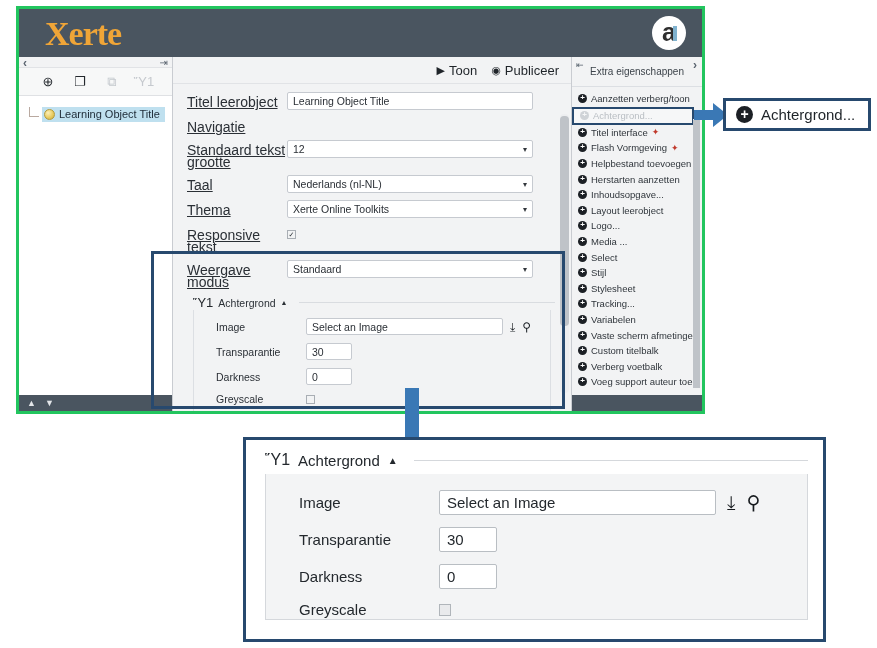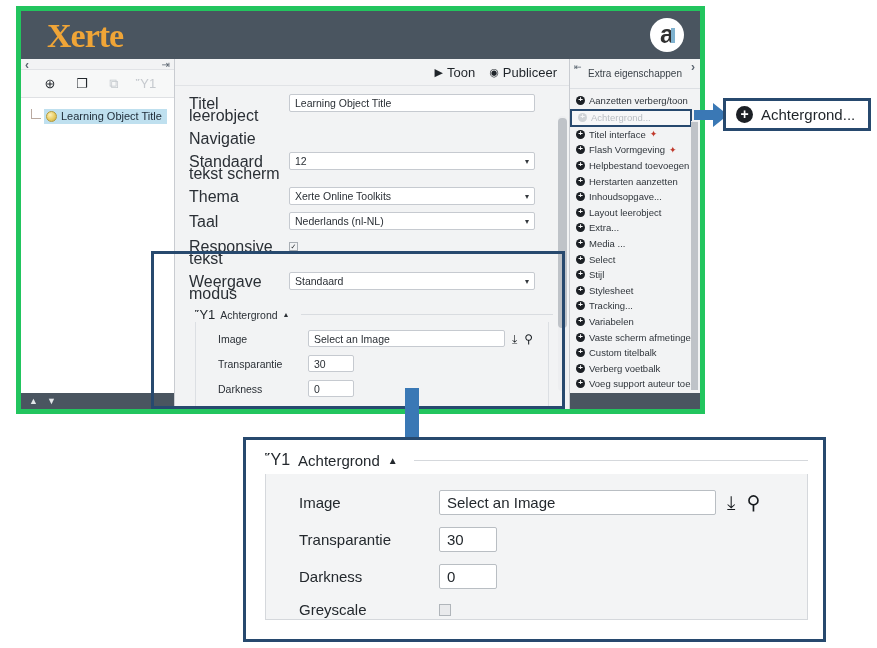--- a/index.html
+++ b/index.html
@@ -10,21 +10,21 @@
     font-family: "Liberation Sans", sans-serif;
     overflow: hidden;
   }
   #root { position: relative; width: 877px; height: 648px; }
 
   
   #app-window {
     position: absolute; left: 16px; top: 6px;
     width: 689px; height: 408px;
     background: #ffffff;
-    border: 5px solid #22c55e;
+    border: 3px solid #22c55e;
   }
   #app-header {
     position: absolute; left: 0; top: 0; width: 100%; height: 48px;
     background: #4a5560;
   }
   #logo-x {
     position: absolute; left: 26px; top: 6px;
     font-family: "Liberation Serif", serif;
     font-size: 34px; font-weight: bold;
     color: #f0a537; letter-spacing: -1px;
@@ -132,22 +132,22 @@
   .action-btn .glyph { font-size: 11px; }
   #center-scroll {
     flex: 1; position: relative; overflow: hidden;
     background: #f2f3f4; padding: 8px 16px 0 14px;
   }
   .form-row {
     display: flex; align-items: flex-start;
     margin-bottom: 7px;
   }
   .form-label {
-    width: 100px; font-size: 16px; color: #2a2f35;
-    padding-top: 4px; line-height: 12px;
+    width: 100px; font-size: 14px; color: #2a2f35;
+    padding-top: 4px; line-height: 12px; text-decoration: underline;
   }
   .form-control {
     flex: 1; max-width: 246px;
     height: 18px; background: #ffffff;
     border: 1px solid #c6cad0; border-radius: 2px;
     font-size: 10.5px; color: #2a2f35;
     display: flex; align-items: center;
     padding: 0 5px; position: relative;
   }
   .form-control.select::after {
@@ -367,32 +367,32 @@
           <div class="form-row">
             <span class="form-label">Titel leerobject</span>
             <span class="form-control">Learning Object Title</span>
           </div>
 
           <div class="form-row">
             <span class="form-label">Navigatie</span>
           </div>
 
           <div class="form-row">
-            <span class="form-label">Standaard tekst scherm</span>
+            <span class="form-label">Standaard tekst grootte</span>
             <span class="form-control select">12</span>
+          </div>
+
+          <div class="form-row">
+            <span class="form-label">Taal</span>
+            <span class="form-control select">Nederlands (nl-NL)</span>
           </div>
 
           <div class="form-row">
             <span class="form-label">Thema</span>
             <span class="form-control select">Xerte Online Toolkits</span>
-          </div>
-
-          <div class="form-row">
-            <span class="form-label">Taal</span>
-            <span class="form-control select">Nederlands (nl-NL)</span>
           </div>
 
           <div class="form-row">
             <span class="form-label">Responsive tekst</span>
             <span class="chk">✓</span>
           </div>
 
           <div class="form-row">
             <span class="form-label">Weergave modus</span>
             <span class="form-control select">Standaard</span>
@@ -470,21 +470,21 @@
           <div class="prop-item">
             <span class="plus">+</span>
             <span>Inhoudsopgave...</span>
           </div>
           <div class="prop-item">
             <span class="plus">+</span>
             <span>Layout leerobject</span>
           </div>
           <div class="prop-item">
             <span class="plus">+</span>
-            <span>Extra...</span>
+            <span>Logo...</span>
           </div>
           <div class="prop-item">
             <span class="plus">+</span>
             <span>Media ...</span>
           </div>
           <div class="prop-item">
             <span class="plus">+</span>
             <span>Select</span>
           </div>
           <div class="prop-item">

